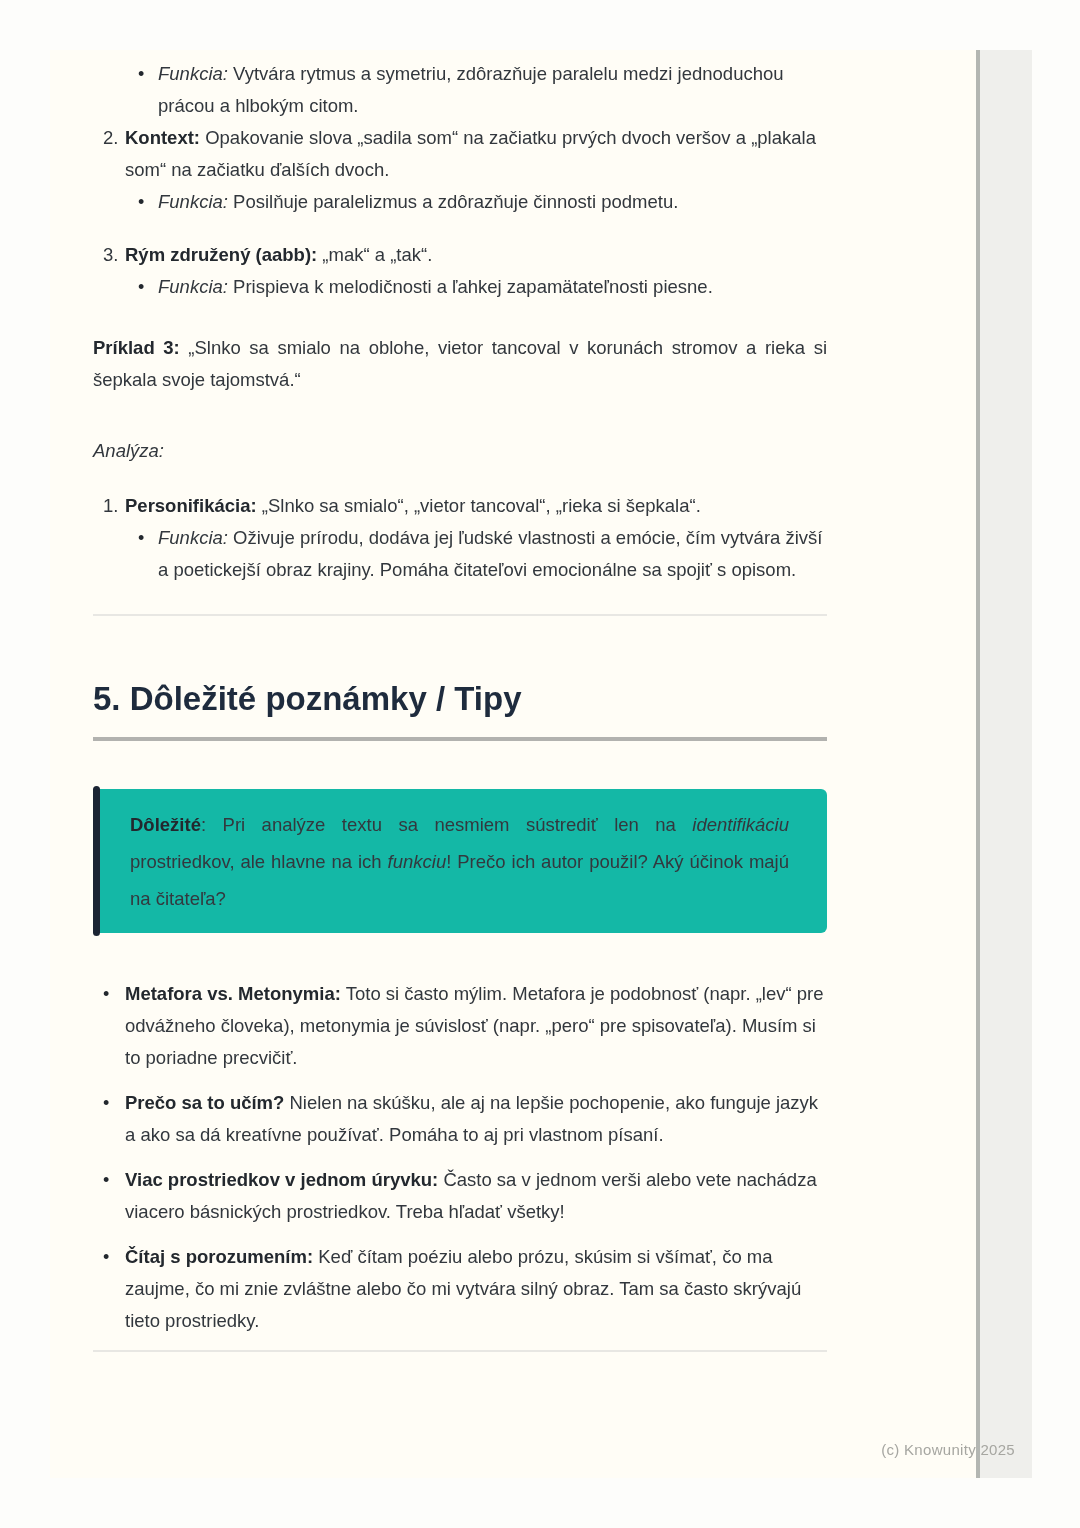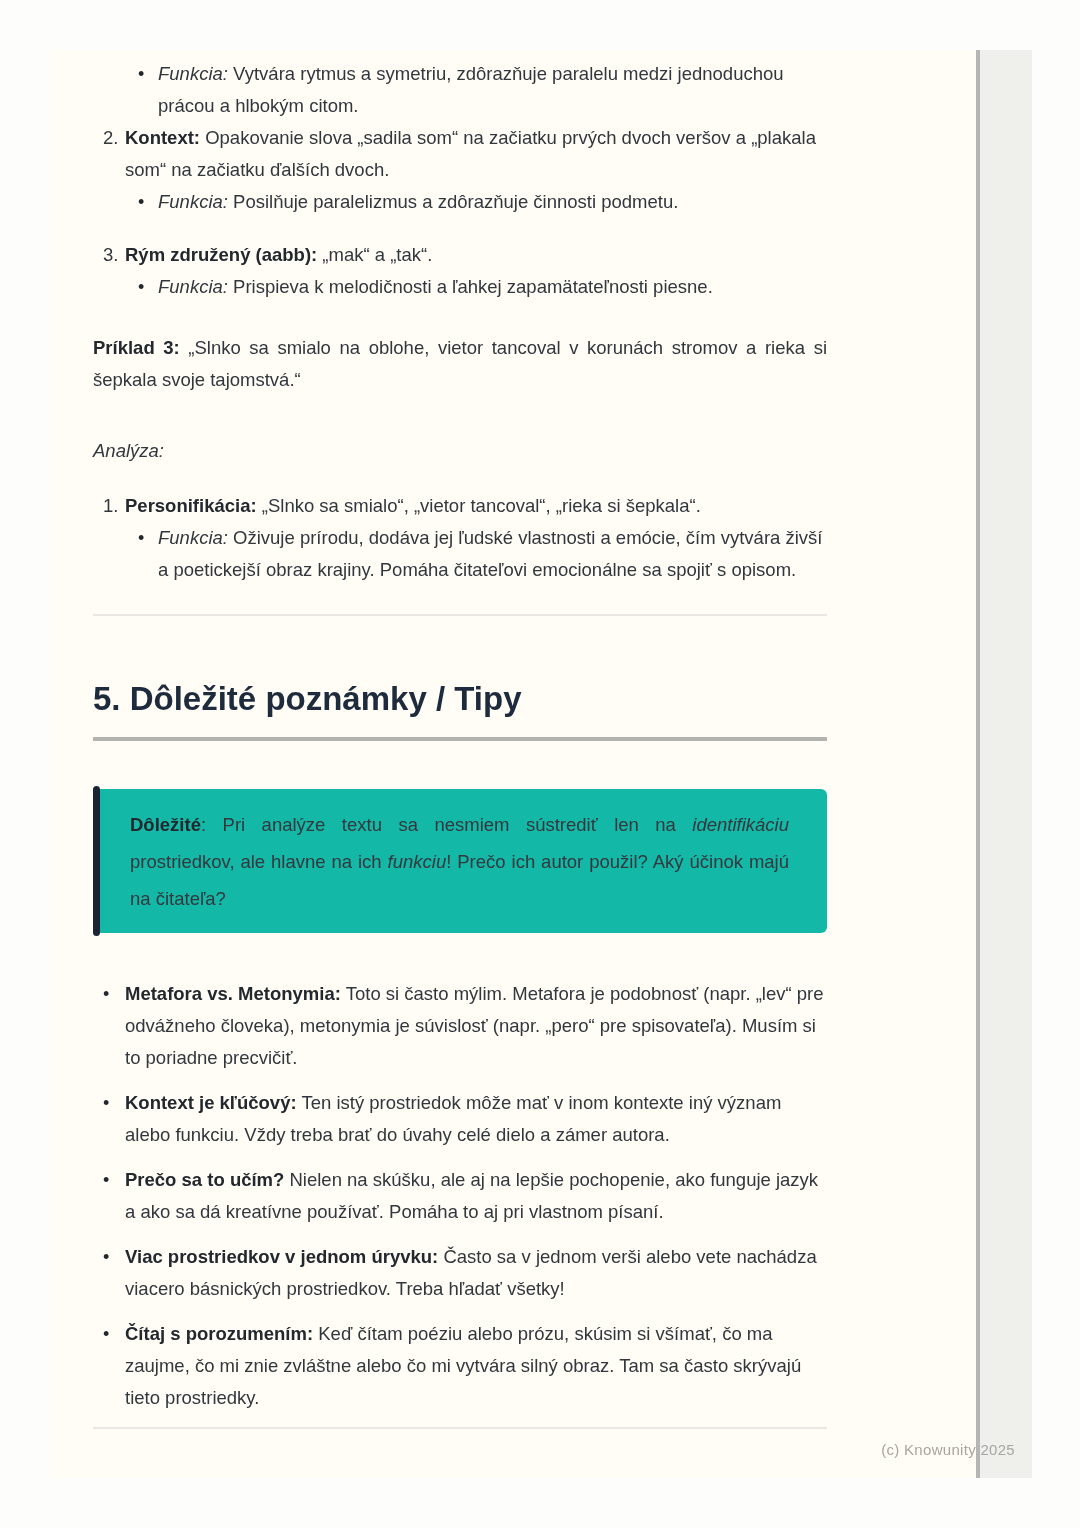--- a/index.html
+++ b/index.html
@@ -161,21 +161,20 @@
 
   <hr class="thick">
 
   <div class="callout">
     <span class="callout-bar"></span>
     <span class="lbl">Dôležité</span><span>: Pri analýze textu sa nesmiem sústrediť len na </span><span class="ital">identifikáciu</span><span> prostriedkov, ale hlavne na ich </span><span class="ital">funkciu</span><span>! Prečo ich autor použil? Aký účinok majú na čitateľa?</span>
   </div>
 
   <ul class="tips">
     <li class="tip"><span class="lbl">Metafora vs. Metonymia:</span><span> Toto si často mýlim. Metafora je podobnosť (napr. „lev“ pre odvážneho človeka), metonymia je súvislosť (napr. „pero“ pre spisovateľa). Musím si to poriadne precvičiť.</span></li>
-    <li class="tip"><span class="lbl">Kontext je kľúčový:</span><span> Ten istý prostriedok môže mať v inom kontexte iný význam alebo funkciu. Vždy treba brať do úvahy celé dielo a zámer autora.</span></li>
     <li class="tip"><span class="lbl">Prečo sa to učím?</span><span> Nielen na skúšku, ale aj na lepšie pochopenie, ako funguje jazyk a ako sa dá kreatívne používať. Pomáha to aj pri vlastnom písaní.</span></li>
     <li class="tip"><span class="lbl">Viac prostriedkov v jednom úryvku:</span><span> Často sa v jednom verši alebo vete nachádza viacero básnických prostriedkov. Treba hľadať všetky!</span></li>
     <li class="tip"><span class="lbl">Čítaj s porozumením:</span><span> Keď čítam poéziu alebo prózu, skúsim si všímať, čo ma zaujme, čo mi znie zvláštne alebo čo mi vytvára silný obraz. Tam sa často skrývajú tieto prostriedky.</span></li>
   </ul>
 
   <hr class="thin bottom-rule">
 
 </div>
 
 <div class="watermark">(c) Knowunity 2025</div>

